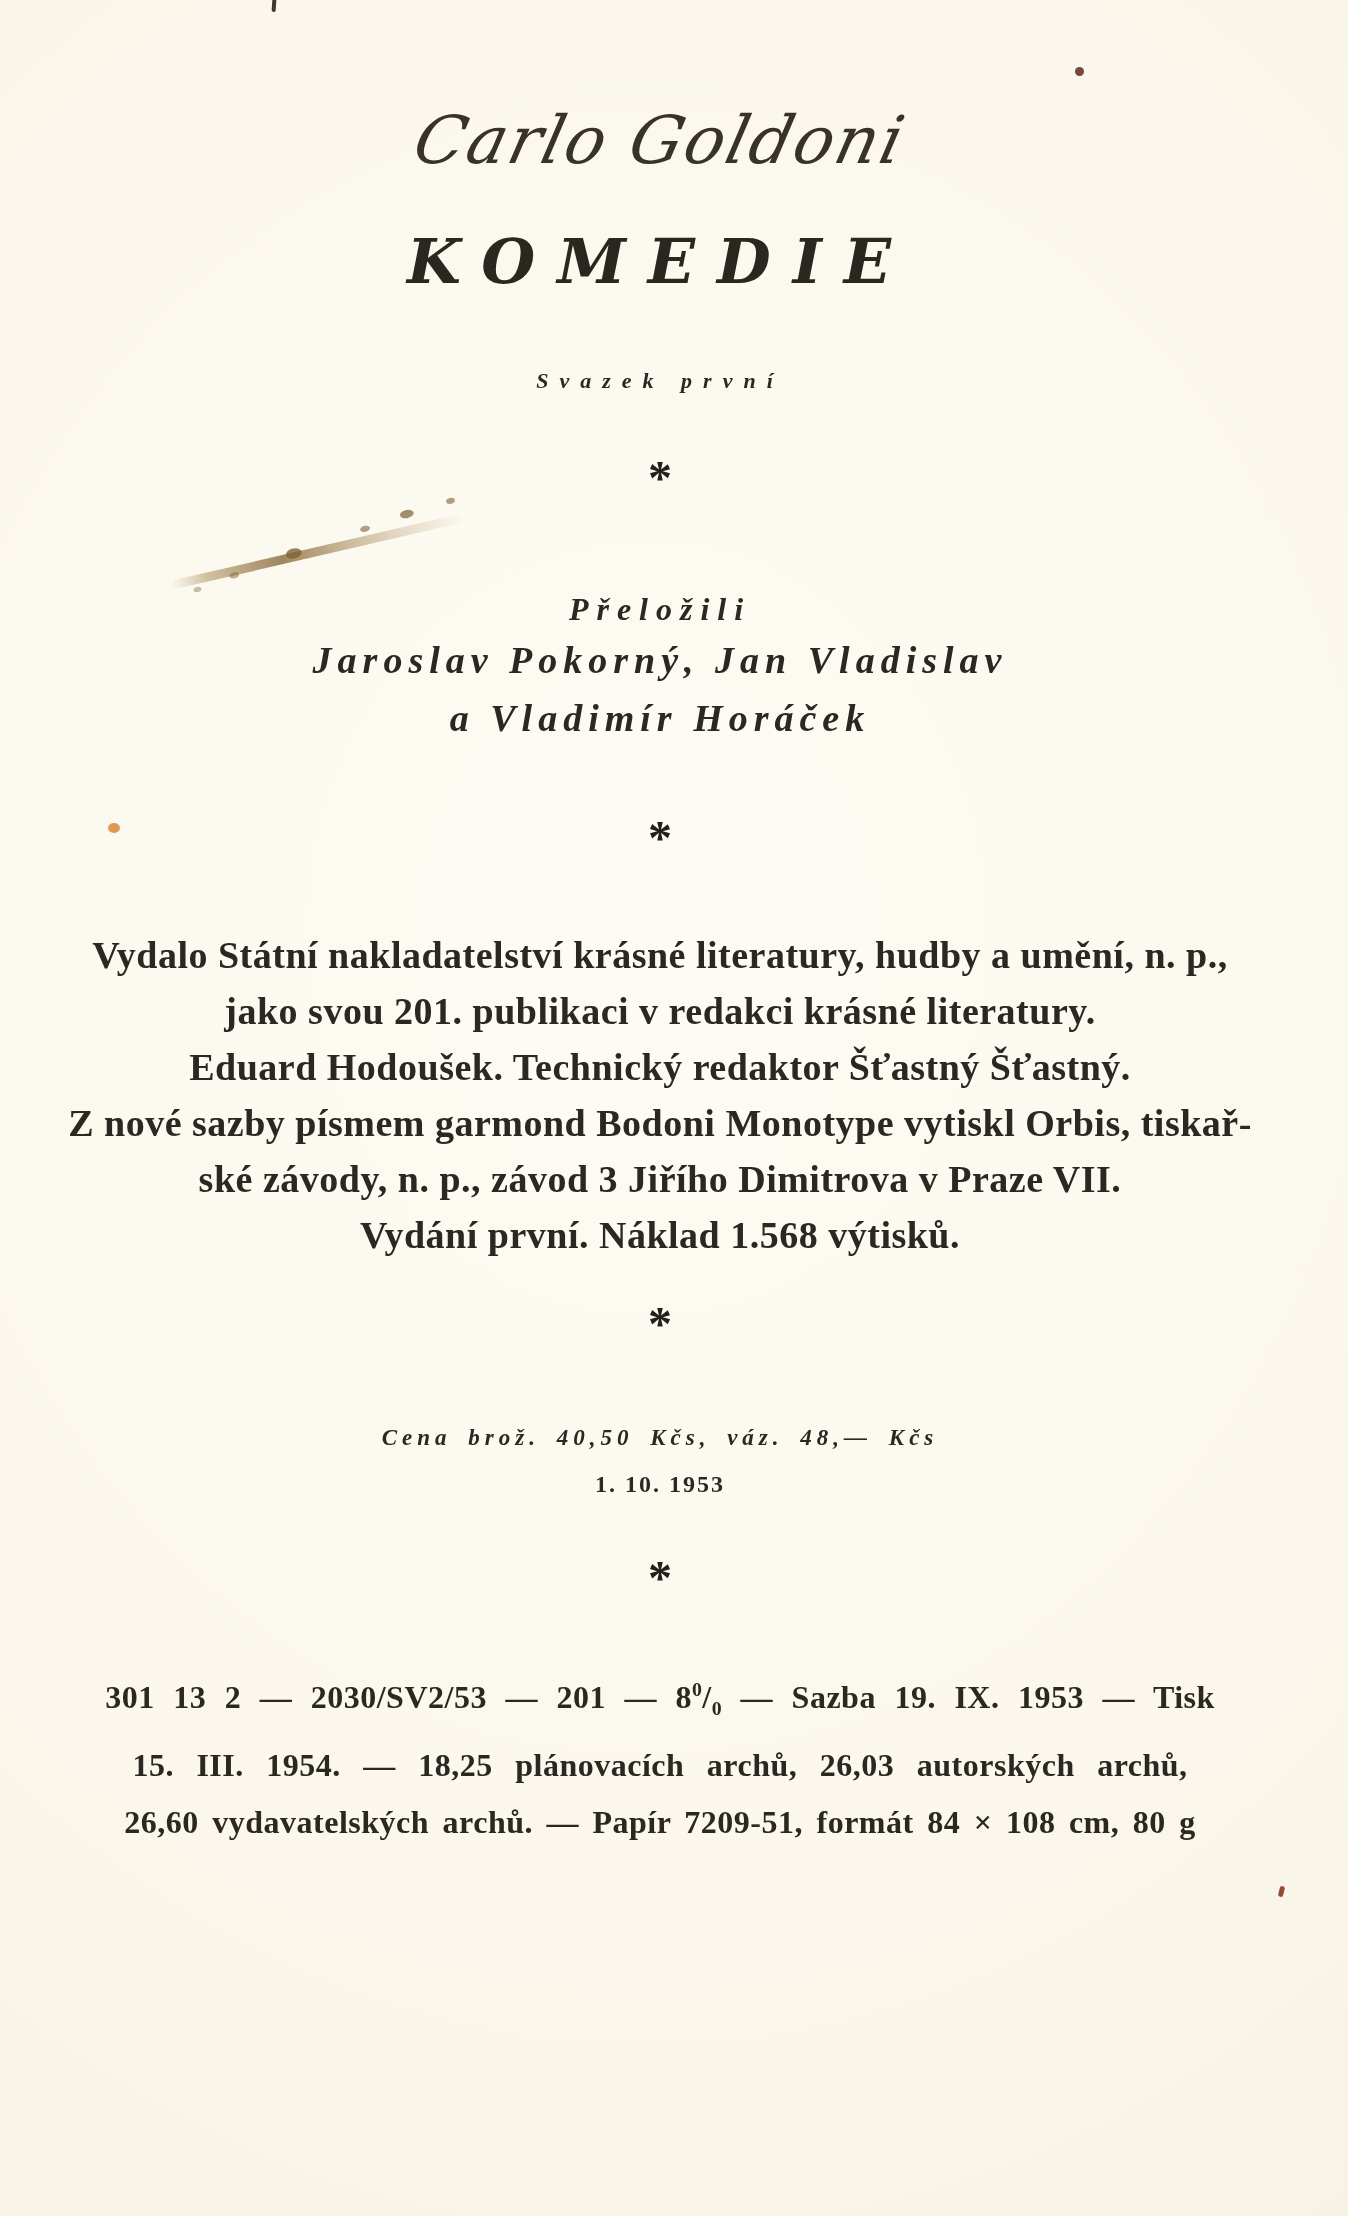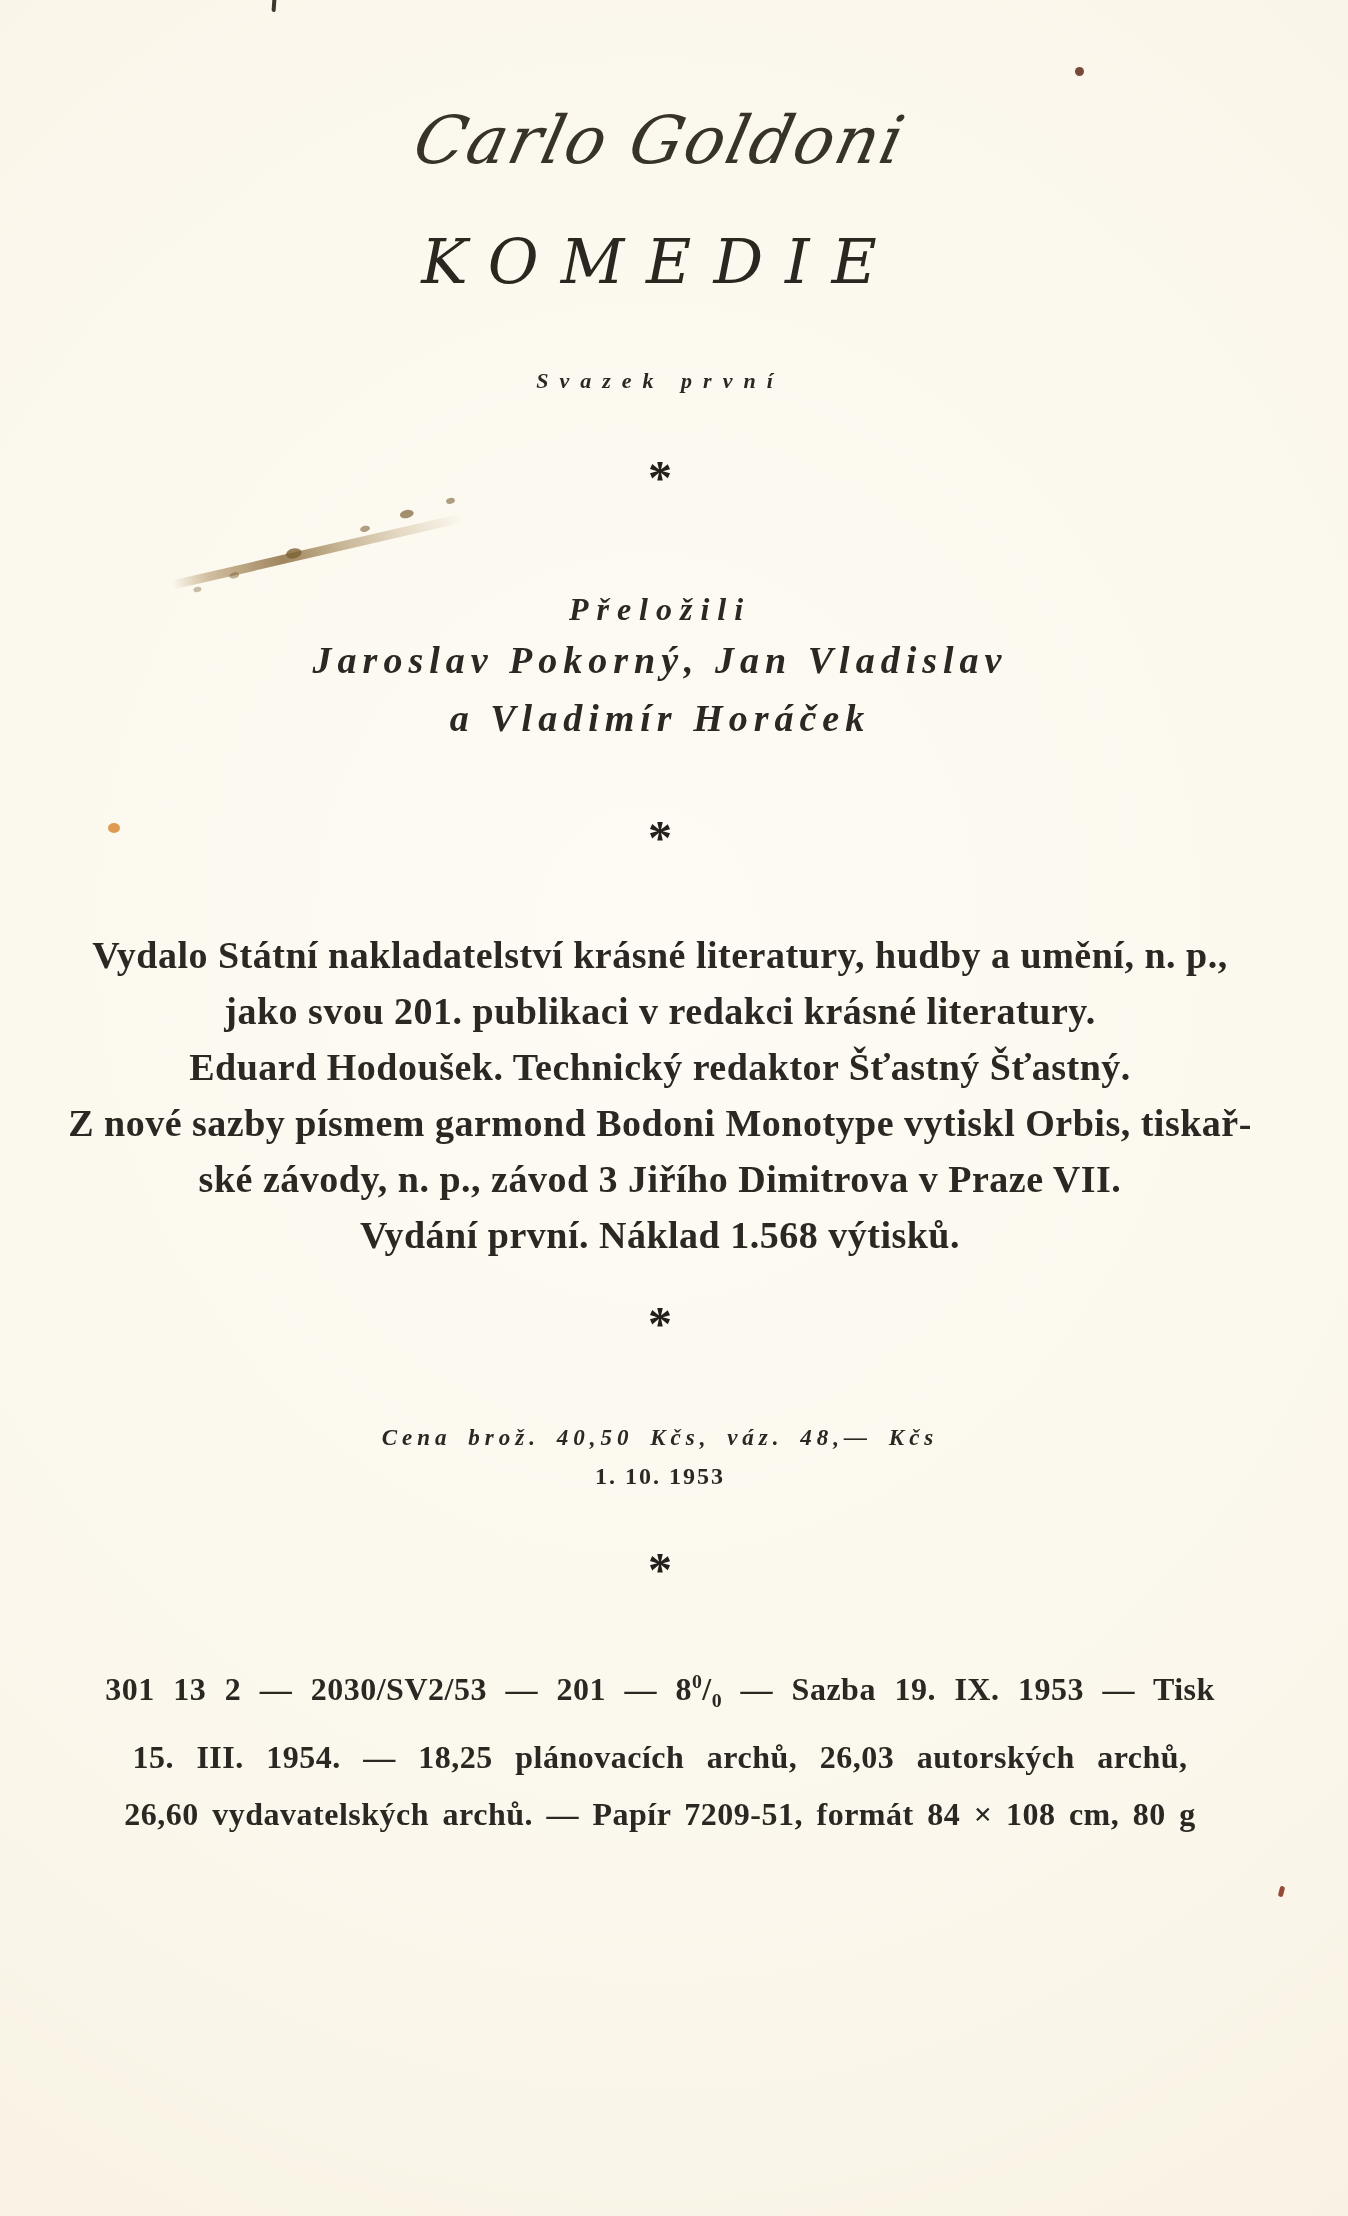--- a/index.html
+++ b/index.html
@@ -27,21 +27,21 @@
     font-size:66px;
     letter-spacing:2px;
     transform:skewX(-13deg);
     color:#37332b;
     line-height:105px;
   }
   .title{
     margin-top:26px;
     font-family:"DejaVu Serif", serif;
     font-style:italic;
-    font-weight:normal;
+    font-weight:bold;
     font-size:62px;
     letter-spacing:22px;
     line-height:86px;
     color:#2a2720;
   }
   .subtitle{
     margin-top:54px;
     font-style:italic;
     font-weight:bold;
     font-size:22px;
@@ -84,21 +84,21 @@
   .price-line{
     margin-top:62px;
     font-style:italic;
     font-weight:bold;
     font-size:23px;
     letter-spacing:5px;
     word-spacing:6px;
     line-height:46px;
   }
   .price-date{
-    margin-top:0;
+    margin-top:8px;
     font-weight:bold;
     font-size:24px;
     letter-spacing:2px;
     line-height:30px;
   }
   .colophon{
     margin-top:54px;
     font-weight:bold;
     font-size:32px;
     line-height:57px;

